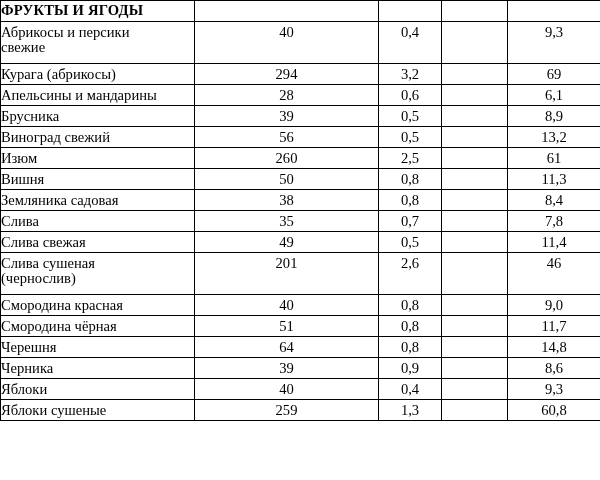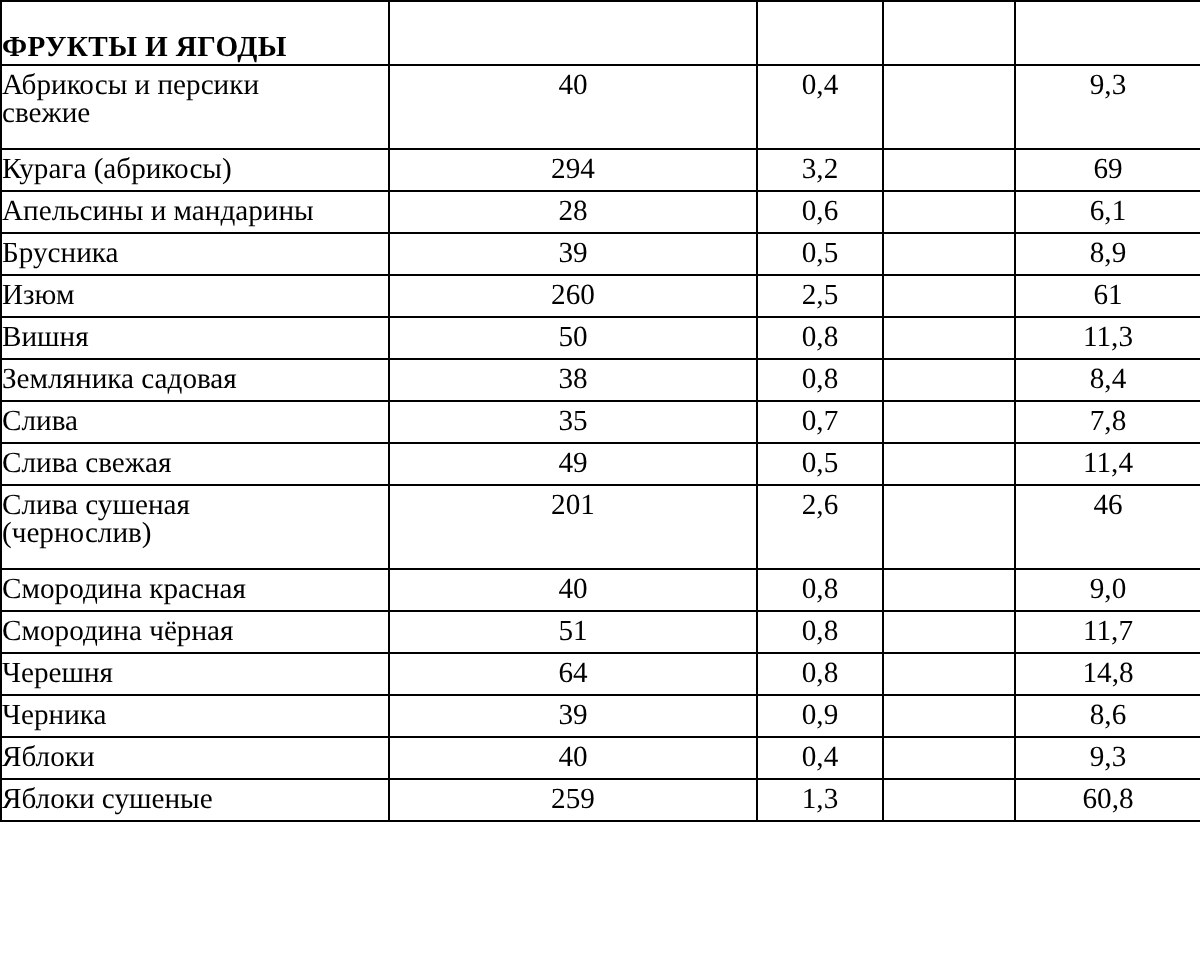--- a/index.html
+++ b/index.html
@@ -60,21 +60,21 @@
   tr.r1 td { height: 20px;  }
   tr.r2 td { height: 20px;  }
   tr.r-tall td { height: 41px; margin-left: 28px; }
 
   tr.r1 td > .txt,
   tr.r2 td > .txt,
   tr.r-tall td > .txt {
     display: block;
   }
 
-  tr.r1 td > .txt { padding-top: 16px; }
+  tr.r1 td > .txt { padding-top: 2px; }
   tr.r2 td > .txt { padding-top: 3px; }
   tr.r-tall td > .txt { padding-top: 3px; }
   tr.r-tall td.cell-num > .txt { padding-top: 3px; }
 </style>
 </head>
 <body>
 
 <table id="nutrition-table">
   <colgroup>
     <col class="c-name">
@@ -114,20 +114,27 @@
         <td class="cell-num"><span class="txt">6,1</span></td>
       </tr>
       <tr class="r2">
         <td class="cell-name"><span class="txt">Брусника</span></td>
         <td class="cell-num"><span class="txt">39</span></td>
         <td class="cell-num"><span class="txt">0,5</span></td>
         <td class="cell-num"><span class="txt"></span></td>
         <td class="cell-num"><span class="txt">8,9</span></td>
       </tr>
       <tr class="r2">
+        <td class="cell-name"><span class="txt">Виноград свежий</span></td>
+        <td class="cell-num"><span class="txt">56</span></td>
+        <td class="cell-num"><span class="txt">0,5</span></td>
+        <td class="cell-num"><span class="txt"></span></td>
+        <td class="cell-num"><span class="txt">13,2</span></td>
+      </tr>
+      <tr class="r2">
         <td class="cell-name"><span class="txt">Изюм</span></td>
         <td class="cell-num"><span class="txt">260</span></td>
         <td class="cell-num"><span class="txt">2,5</span></td>
         <td class="cell-num"><span class="txt"></span></td>
         <td class="cell-num"><span class="txt">61</span></td>
       </tr>
       <tr class="r2">
         <td class="cell-name"><span class="txt">Вишня</span></td>
         <td class="cell-num"><span class="txt">50</span></td>
         <td class="cell-num"><span class="txt">0,8</span></td>

